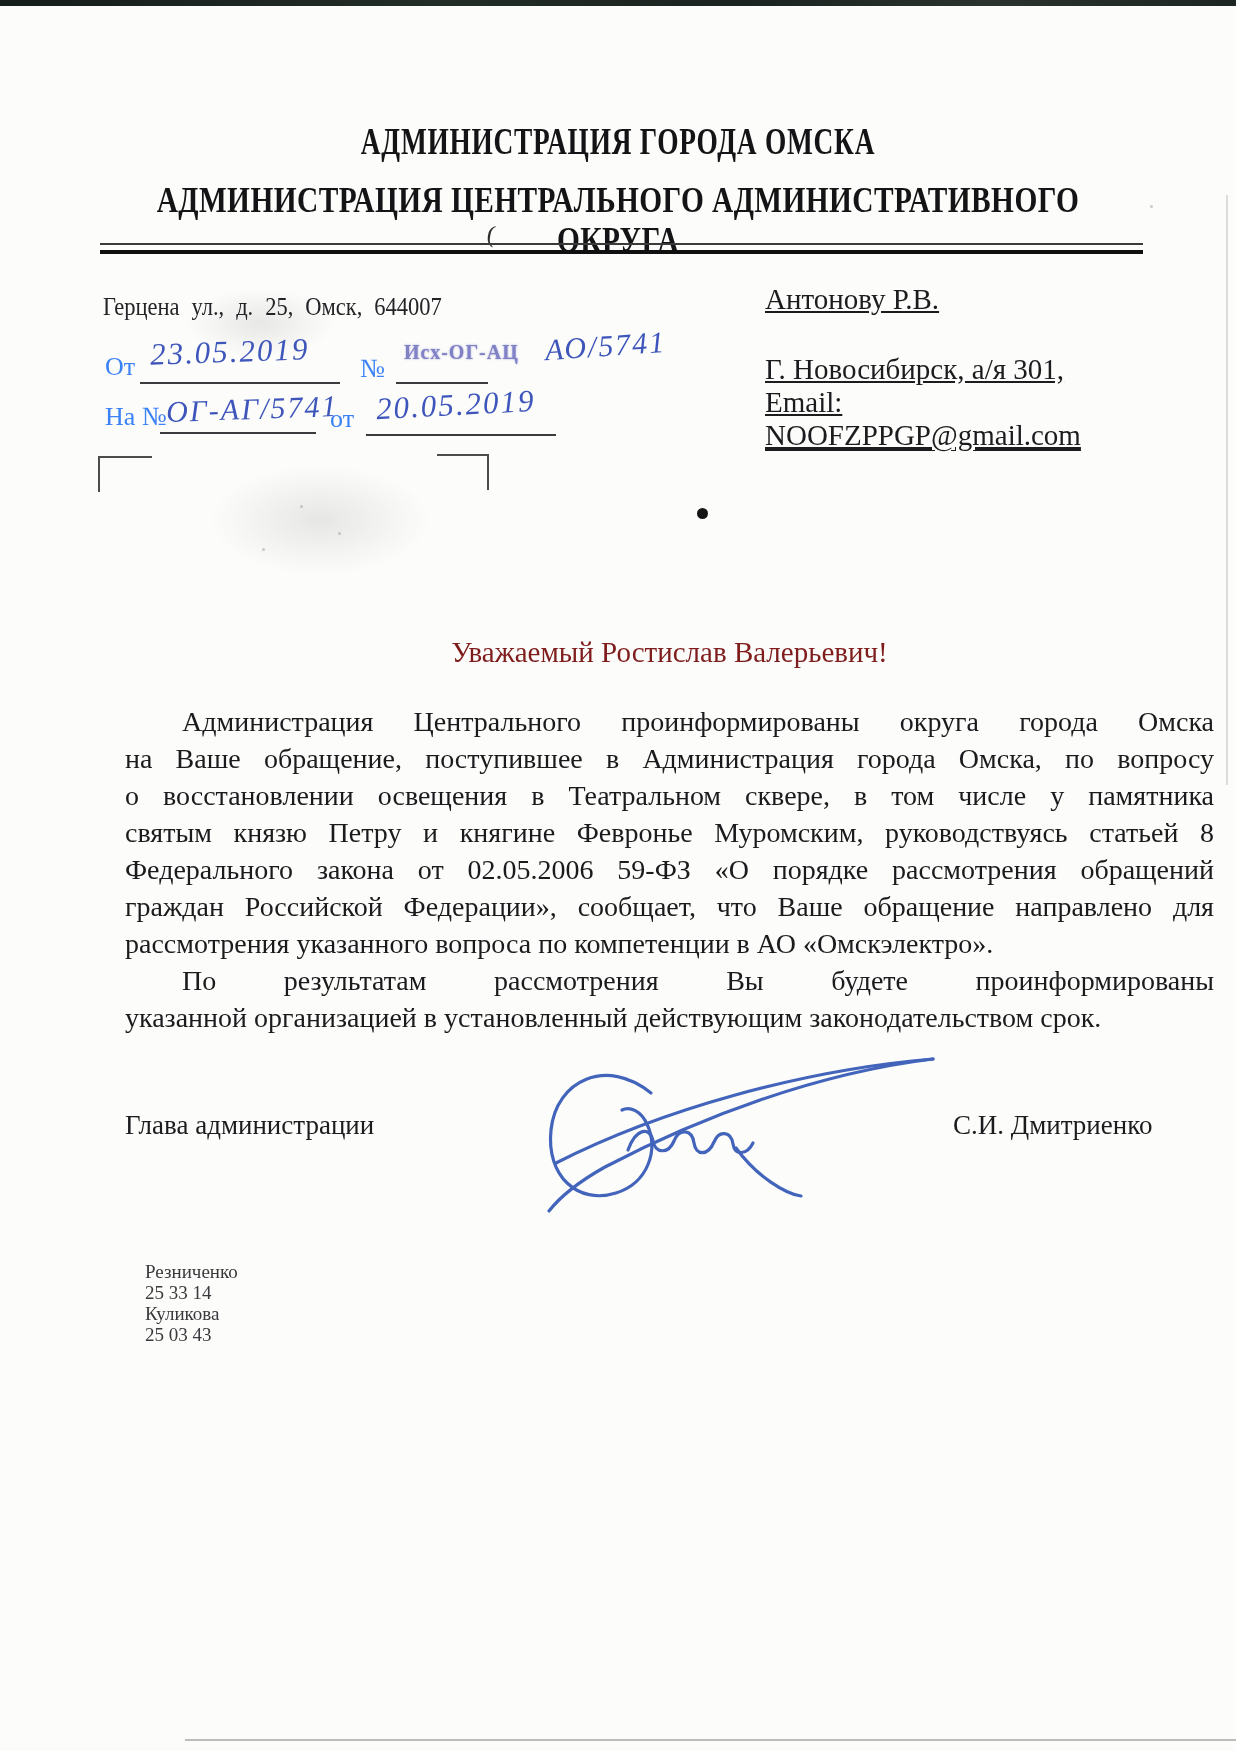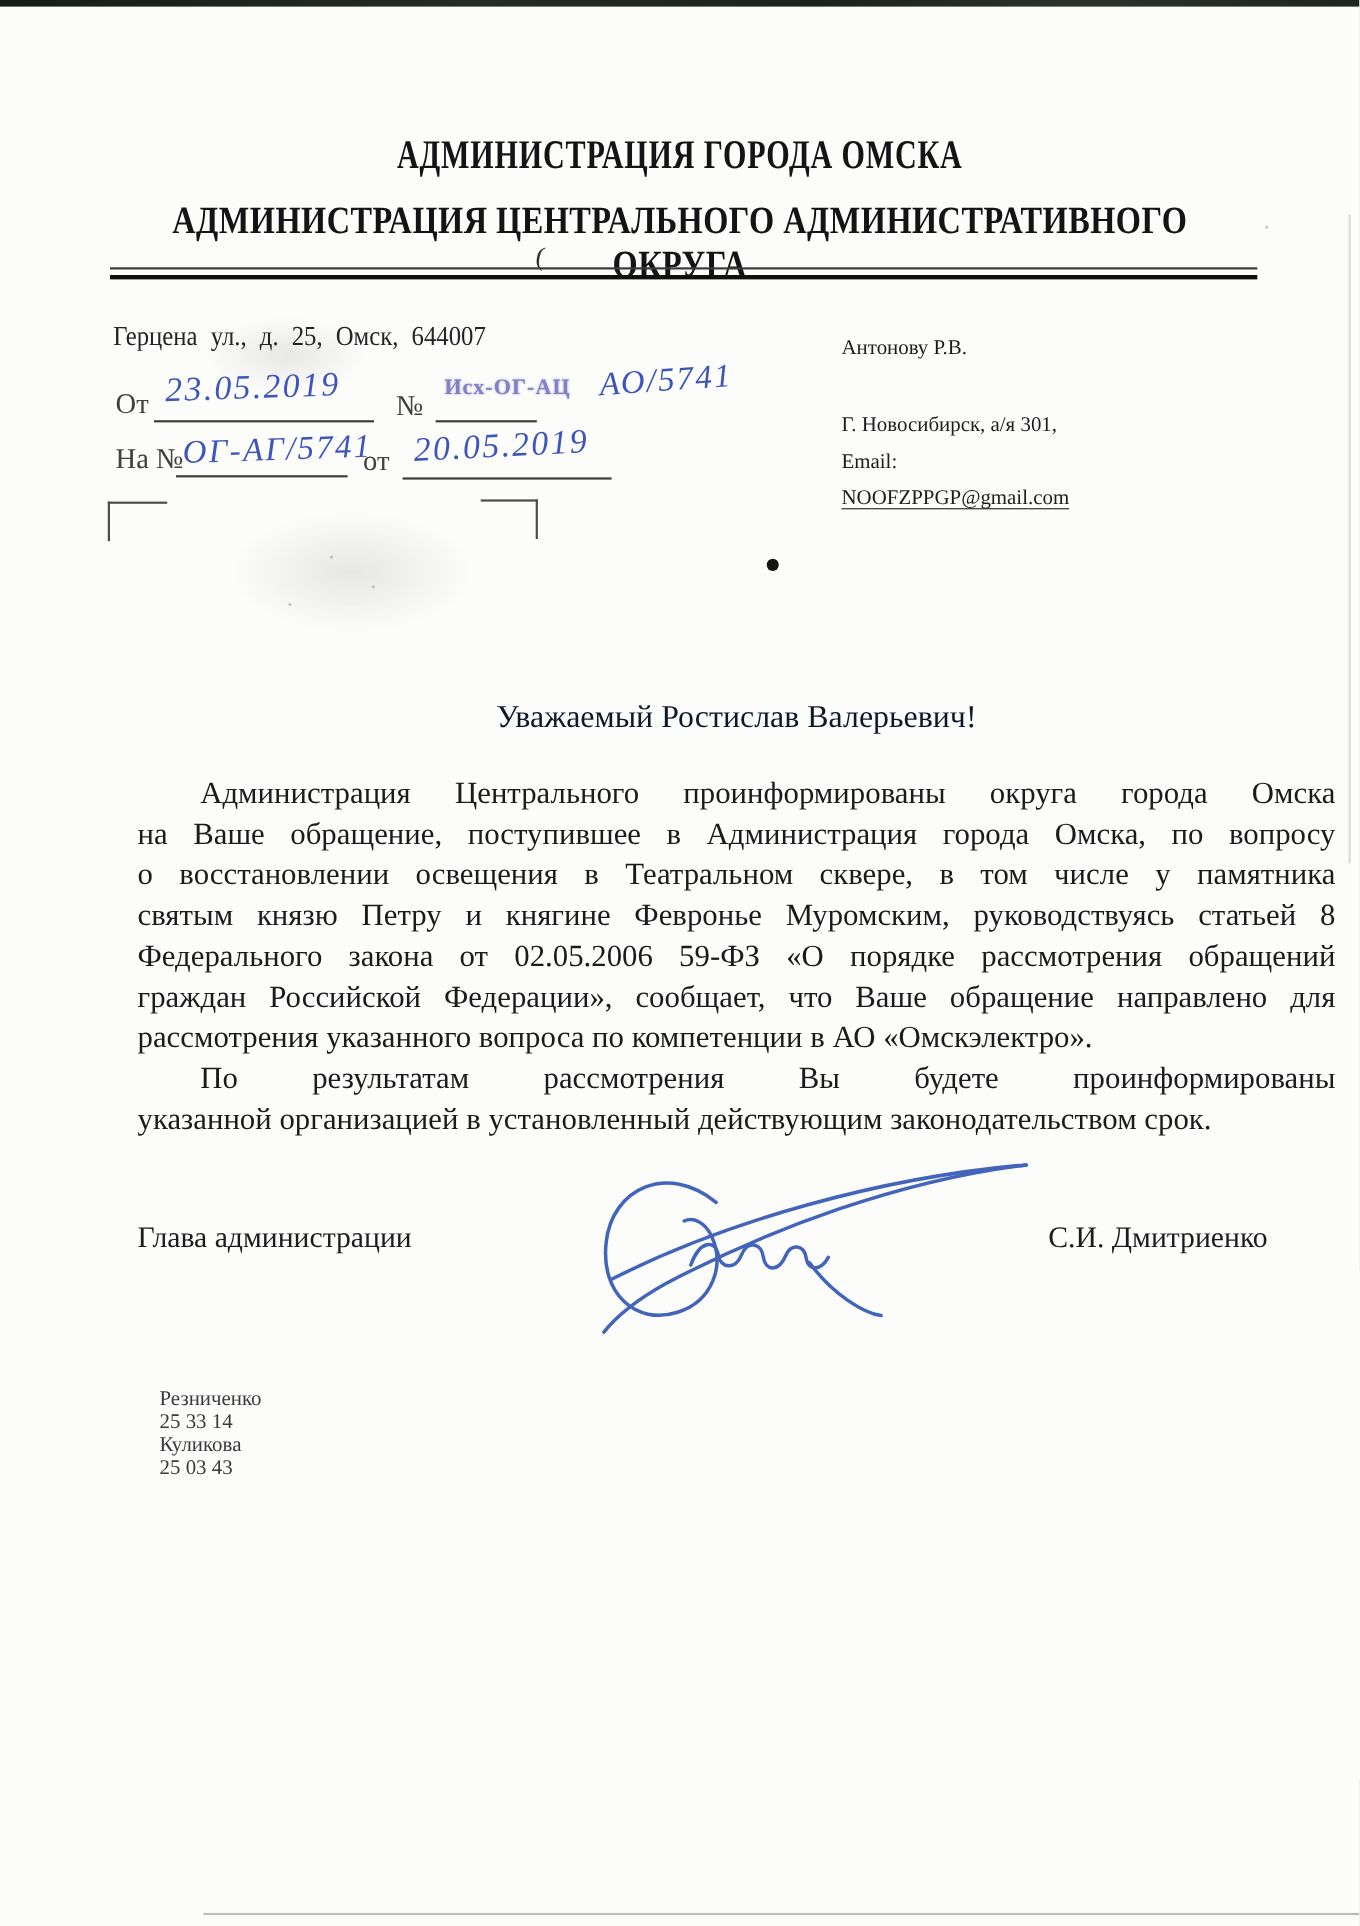--- a/index.html
+++ b/index.html
@@ -28,40 +28,40 @@
   .lh1{position:absolute;left:0;top:120px;width:1236px;text-align:center;
     font-size:37px;font-weight:bold;letter-spacing:1px;color:#141416;transform:scaleX(.74);}
   .lh2{position:absolute;left:0;top:181px;width:1236px;text-align:center;
     font-size:35px;font-weight:bold;letter-spacing:0.5px;color:#141416;transform:scaleX(.84);}
   .rule-thin{position:absolute;left:100px;top:243px;width:1043px;height:2px;background:#3a3a3a;}
   .rule-thick{position:absolute;left:100px;top:250px;width:1043px;height:4px;background:#101010;}
 
   
   .sender-address{position:absolute;left:103px;top:293px;font-size:25px;word-spacing:7px;color:#242428;
     transform:scaleX(.9);transform-origin:left center;white-space:nowrap;}
-  .ref-label{position:absolute;font-size:26px;color:#404040;}
+  .ref-label{position:absolute;font-size:26px;color:#3b82f6;}
   .u-line{position:absolute;height:2px;background:#3c3c40;}
   .handwriting{position:absolute;font-style:italic;color:#3e56bb;white-space:nowrap;
     letter-spacing:2px;font-family:"Liberation Serif","DejaVu Serif",serif;}
   .stamp{position:absolute;font-weight:bold;font-size:20px;letter-spacing:1px;color:#8181c6;
     text-shadow:0 0 2px rgba(120,120,198,.75);filter:blur(.3px);white-space:nowrap;}
 
   
   .corner-left{position:absolute;left:98px;top:456px;width:52px;height:34px;
     border-top:2px solid #4c4c4c;border-left:2px solid #4c4c4c;}
   .corner-right{position:absolute;left:437px;top:454px;width:50px;height:34px;
     border-top:2px solid #4c4c4c;border-right:2px solid #4c4c4c;}
 
   
-  .recipient{position:absolute;left:765px;top:300px;width:330px;font-size:19px;line-height:33px;color:#1c1c1f;}
+  .recipient{position:absolute;left:765px;top:283px;width:330px;font-size:29px;line-height:33px;color:#1c1c1f;text-decoration:underline;}
   .recipient .name{margin-bottom:37px;}
   .recipient .email-value{text-decoration:underline;text-underline-offset:4px;}
 
   
-  .salutation{position:absolute;left:125px;top:636px;width:1089px;text-align:center;font-size:29px;color:#0f172a;}
+  .salutation{position:absolute;left:125px;top:636px;width:1089px;text-align:center;font-size:29px;color:#7f1d1d;}
   .body-text{position:absolute;left:125px;top:703px;width:1089px;font-size:28px;color:#1b1b1e;}
   .jline{height:37px;line-height:37px;text-align:justify;text-align-last:justify;white-space:normal;}
   .jline.indent{padding-left:57px;}
   .jline.jlast{text-align-last:left;}
 
   
   .sig-title{position:absolute;left:125px;top:1110px;font-size:27px;color:#1c1c1f;}
   .sig-name{position:absolute;left:953px;top:1110px;font-size:27px;color:#1c1c1f;text-align:right;}
   .sig-svg{position:absolute;left:0;top:0;width:1236px;height:1751px;pointer-events:none;}
 

